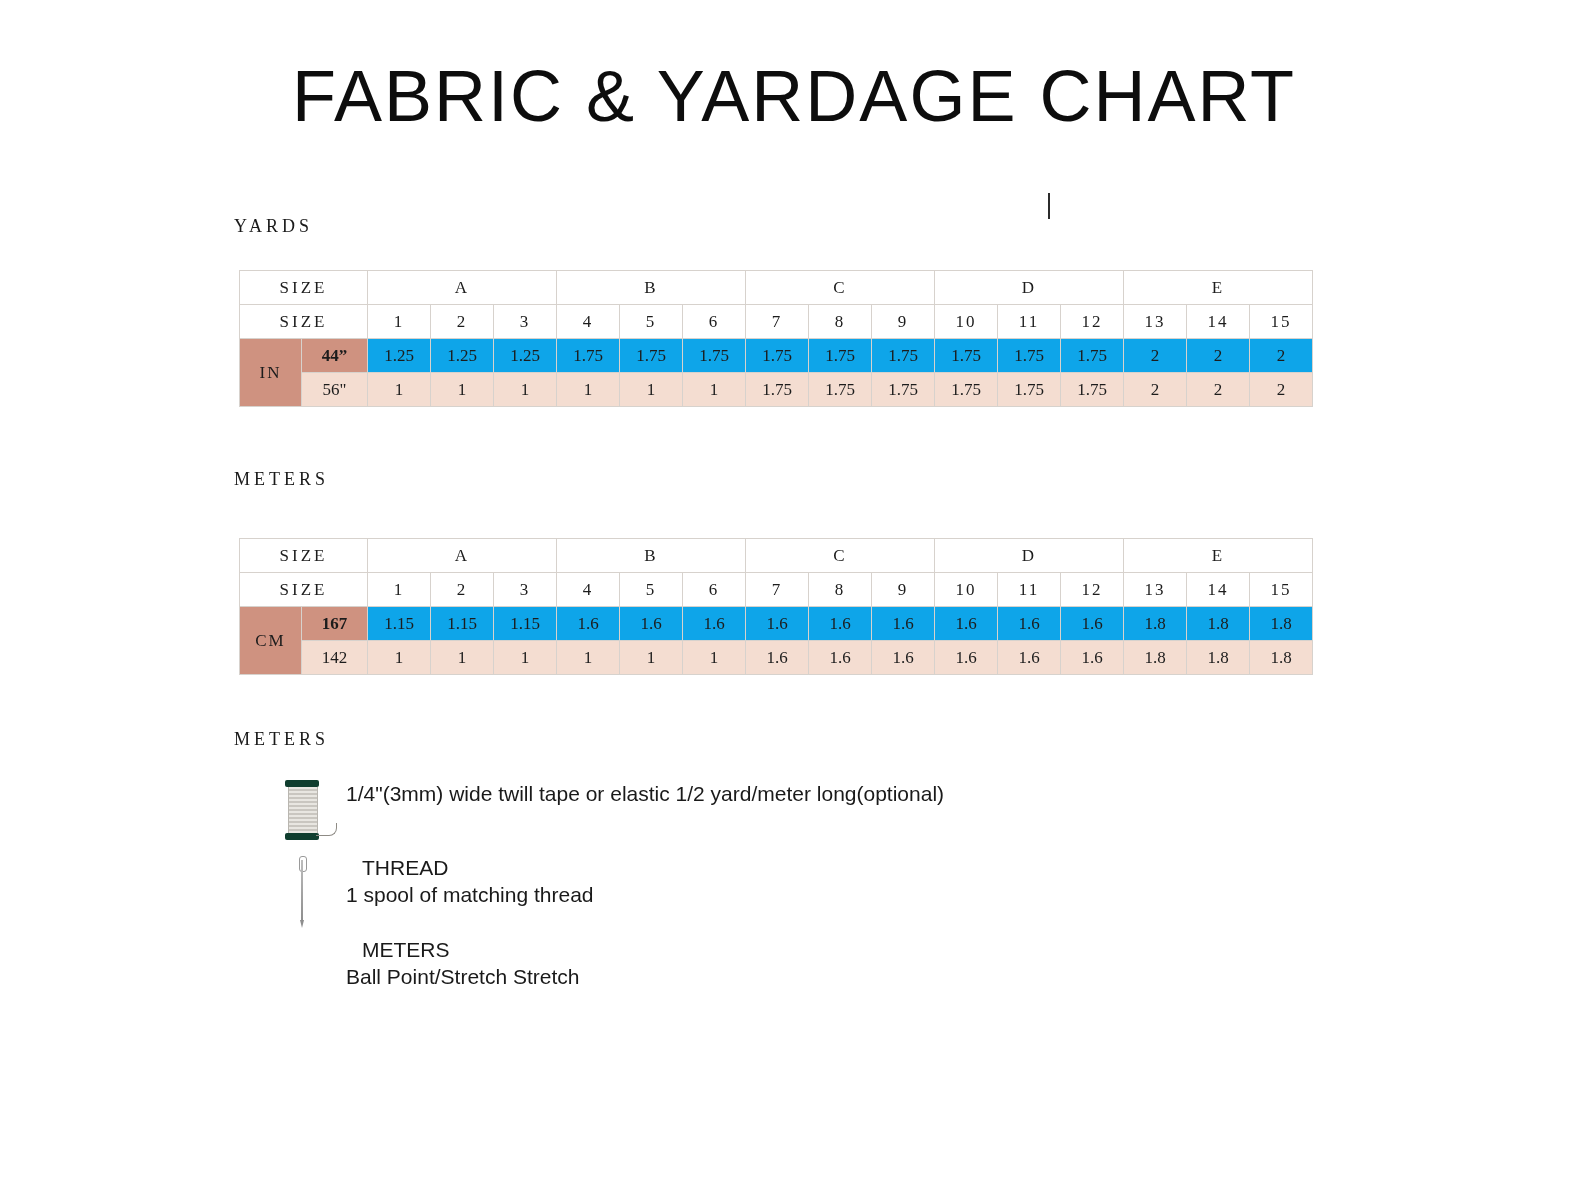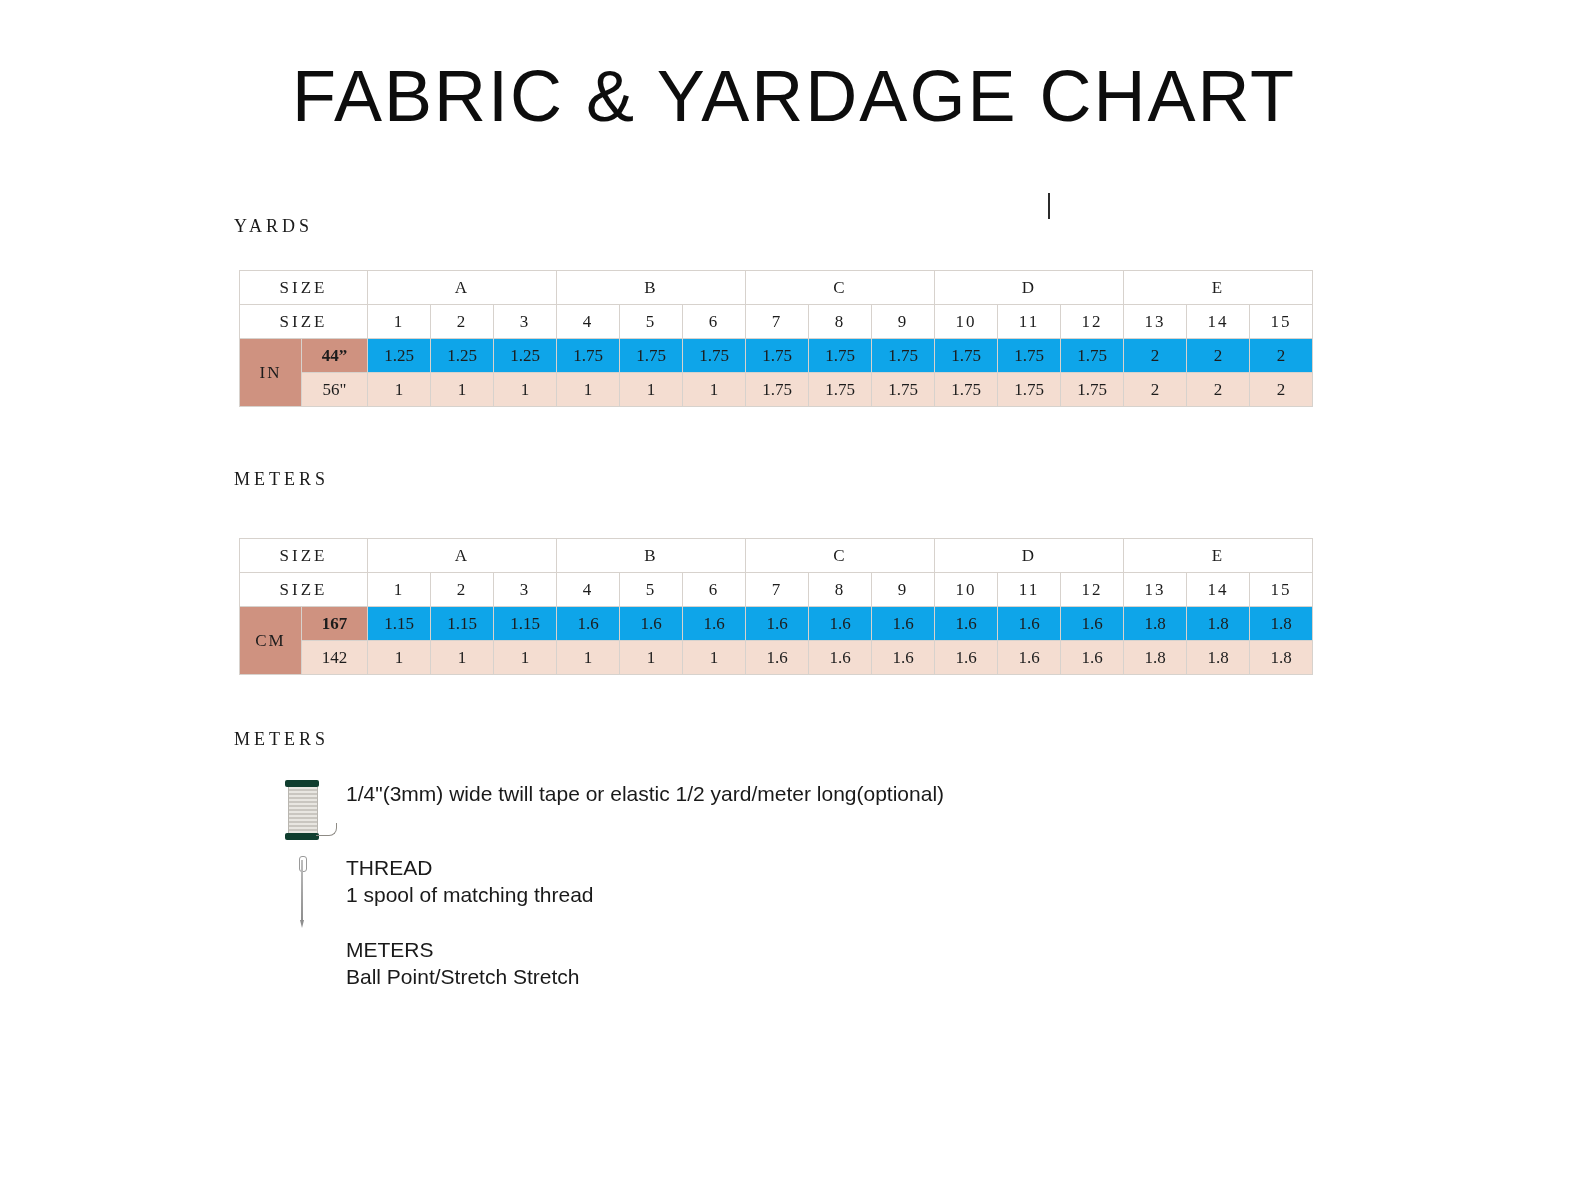--- a/index.html
+++ b/index.html
@@ -109,21 +109,21 @@
     flex: 0 0 88px;
     display: flex;
     justify-content: center;
   }
   .notion-text {
     font-family: "Liberation Sans", sans-serif;
     font-size: 21px;
     color: #1a1a1a;
     line-height: 27px;
   }
-  .notion-text .heading { display: block; }
+  .notion-text .heading { display: block; margin-left: 16px; }
   .notion-text .detail { display: block; }
 
   .row-tape { height: 70px; }
   .row-thread { height: 82px; margin-top: 4px; }
   .row-needle { height: 70px; }
 
   .spool {
     position: relative;
     width: 34px;
     height: 60px;

